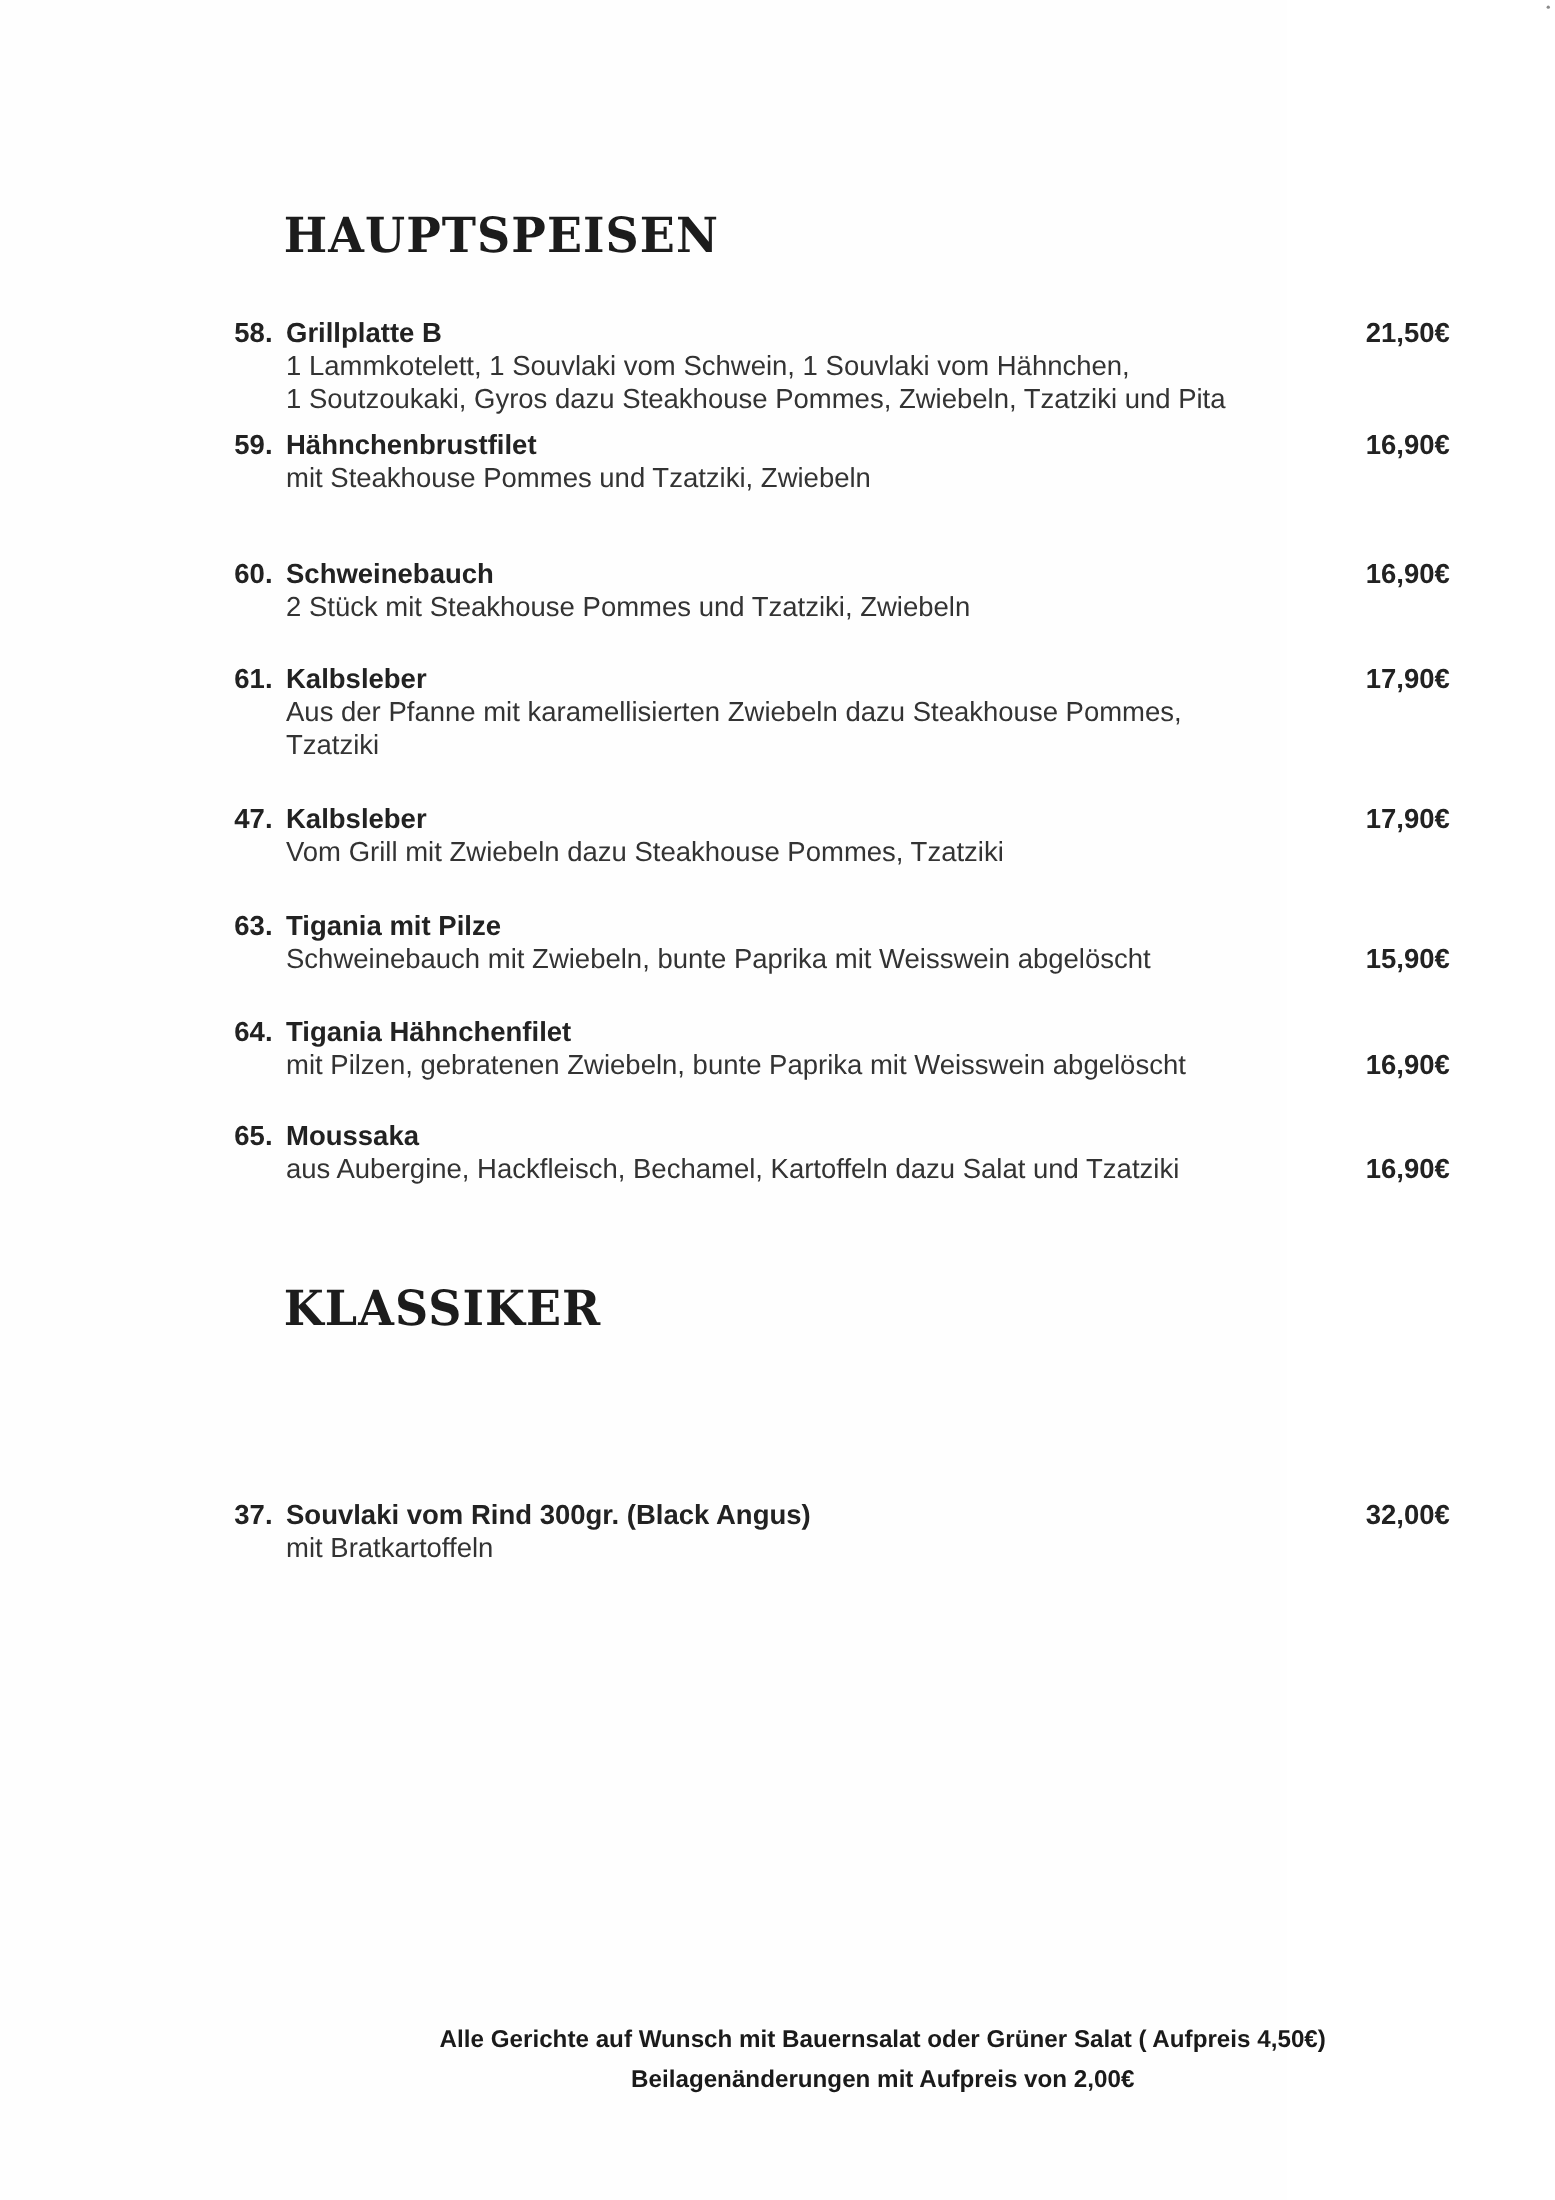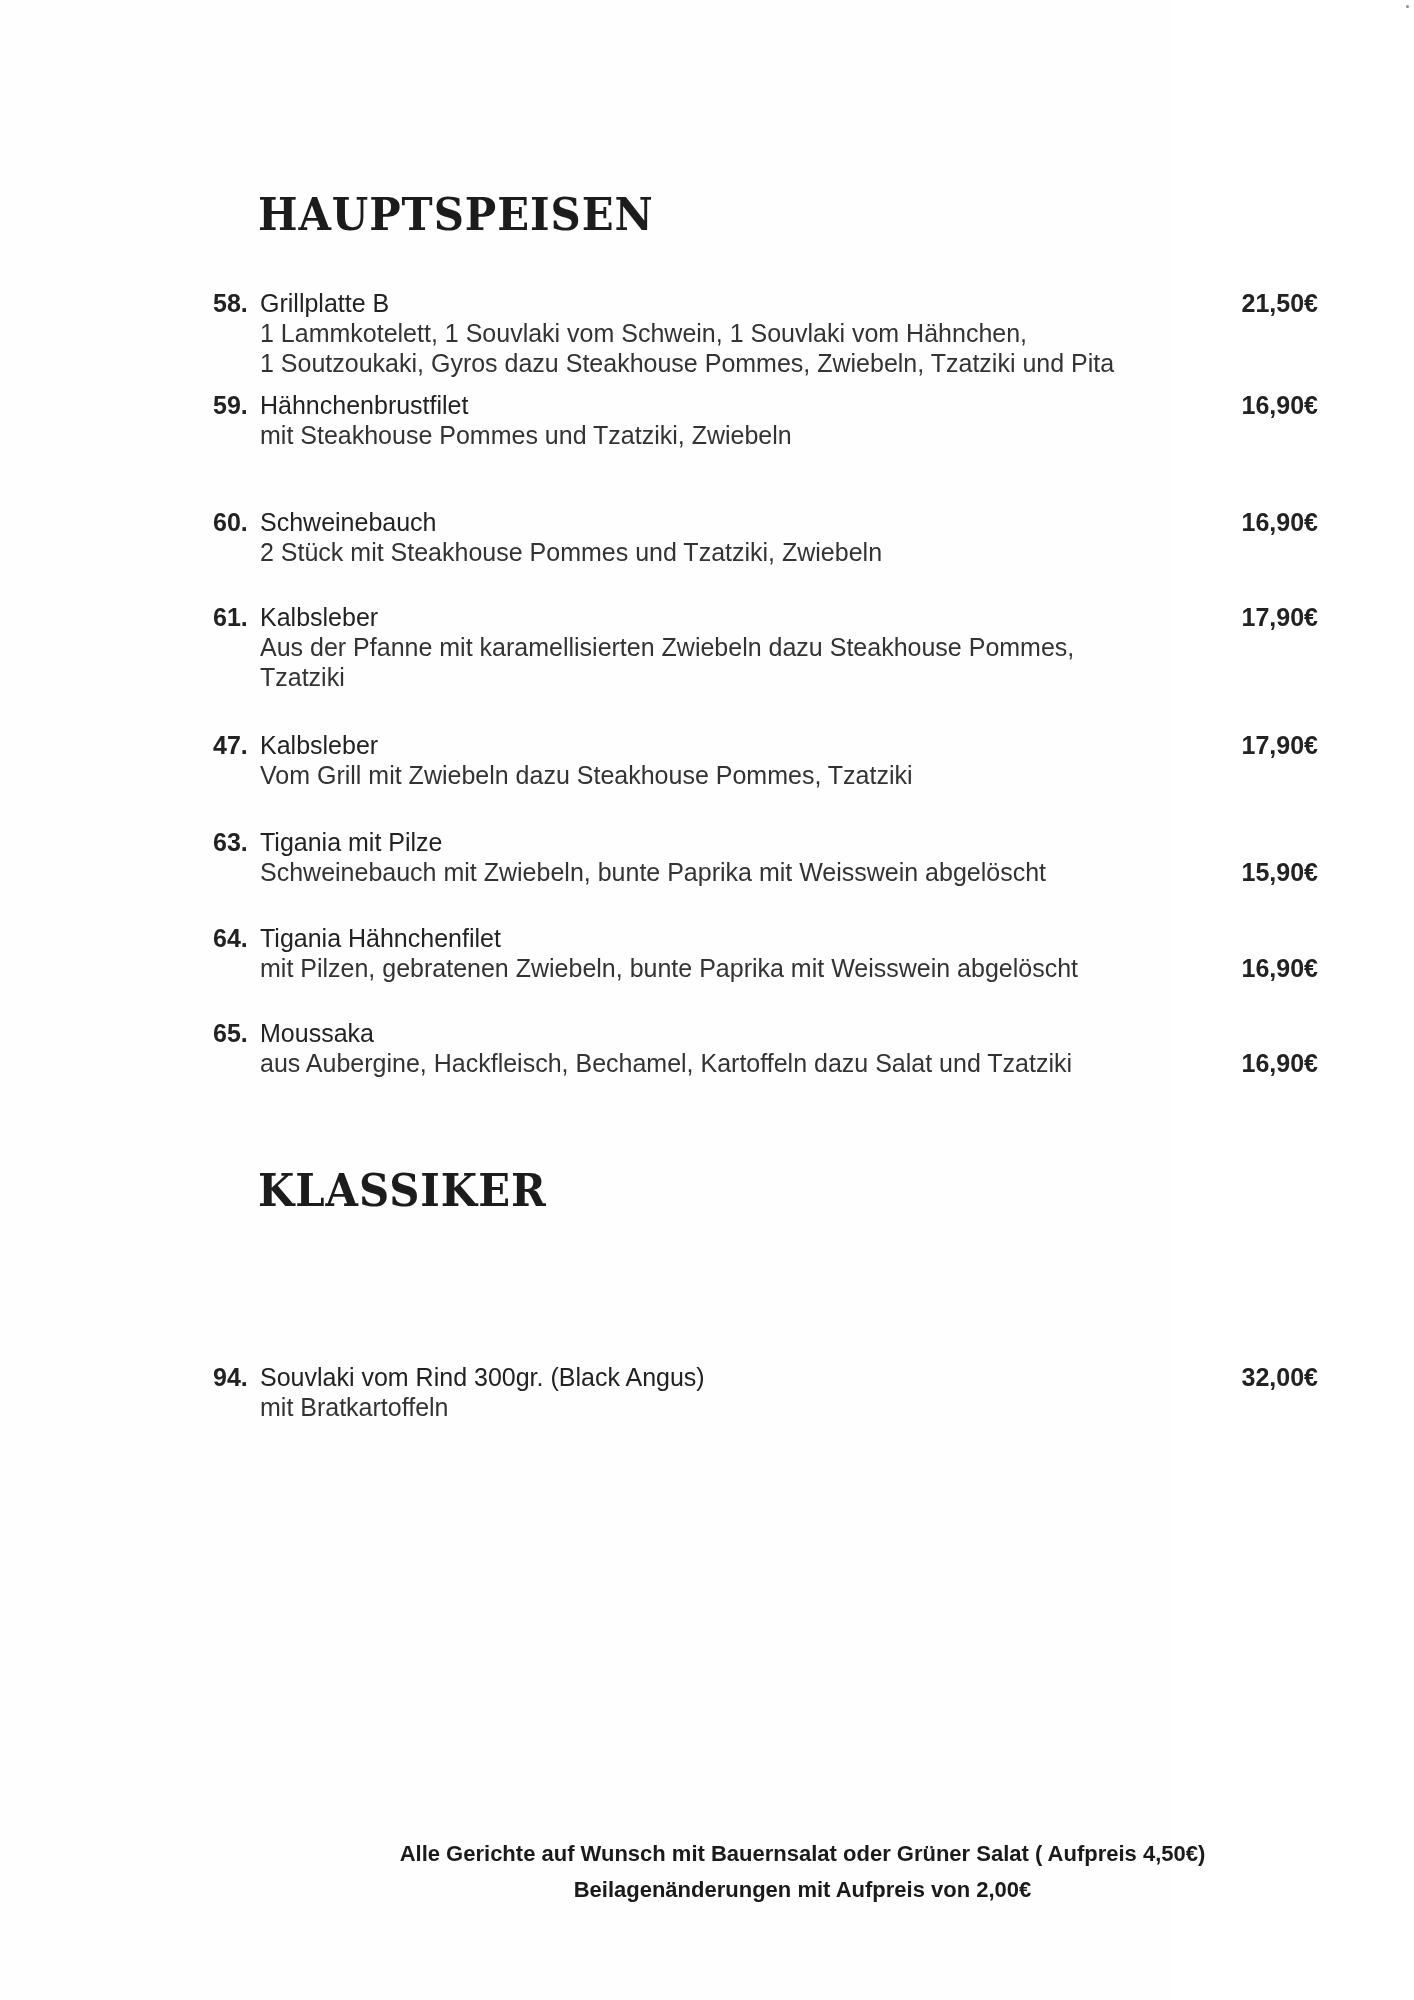--- a/index.html
+++ b/index.html
@@ -13,21 +13,21 @@
     font-weight: bold; font-size: 44px; line-height: 50px; letter-spacing: 1px;
     color: #1c1c1c; margin: 0;
     transform: scaleX(0.95); transform-origin: left center;
   }
   .sec-haupt { top: 190px; }
   .sec-klass { top: 1166px; }
 
   .item { position: absolute; left: 213px; width: 1105px; font-family: "Liberation Sans", sans-serif; }
   .row { position: relative; height: 30px; line-height: 30px; font-size: 25px; }
   .num { position: absolute; left: 0; top: 0; font-weight: bold; color: #222; }
-  .title { position: absolute; left: 47px; top: 0; font-weight: normal; color: #222; white-space: nowrap; }
+  .title { position: absolute; left: 47px; top: 0; font-weight: bold; color: #222; white-space: nowrap; }
   .desc { position: absolute; left: 47px; top: 0; color: #333; white-space: nowrap; }
   .price { position: absolute; right: 0; top: 0; font-weight: bold; color: #222; white-space: nowrap; }
 
   .footer {
     position: absolute; left: 300px; width: 1005px; top: 1836px;
     font-family: "Liberation Sans", sans-serif; font-weight: bold; font-size: 22px;
     line-height: 36px; text-align: center; color: #1a1a1a;
   }
   .footer div { white-space: nowrap; }
 </style>
@@ -131,21 +131,21 @@
       <span class="desc">aus Aubergine, Hackfleisch, Bechamel, Kartoffeln dazu Salat und Tzatziki</span>
       <span class="price">16,90€</span>
     </div>
   </div>
 
   <h1 class="section-title sec-klass">KLASSIKER</h1>
 
 
   <div class="item" style="top:1362px">
     <div class="row">
-      <span class="num">94.</span>
+      <span class="num">37.</span>
       <span class="title">Souvlaki vom Rind 300gr. (Black Angus)</span>
       <span class="price">32,00€</span>
     </div>
     <div class="row">
         <span class="desc">mit Bratkartoffeln</span>
       </div>
   </div>
 
   <div class="footer">
     <div>Alle Gerichte auf Wunsch mit Bauernsalat oder Grüner Salat ( Aufpreis 4,50€)</div>

